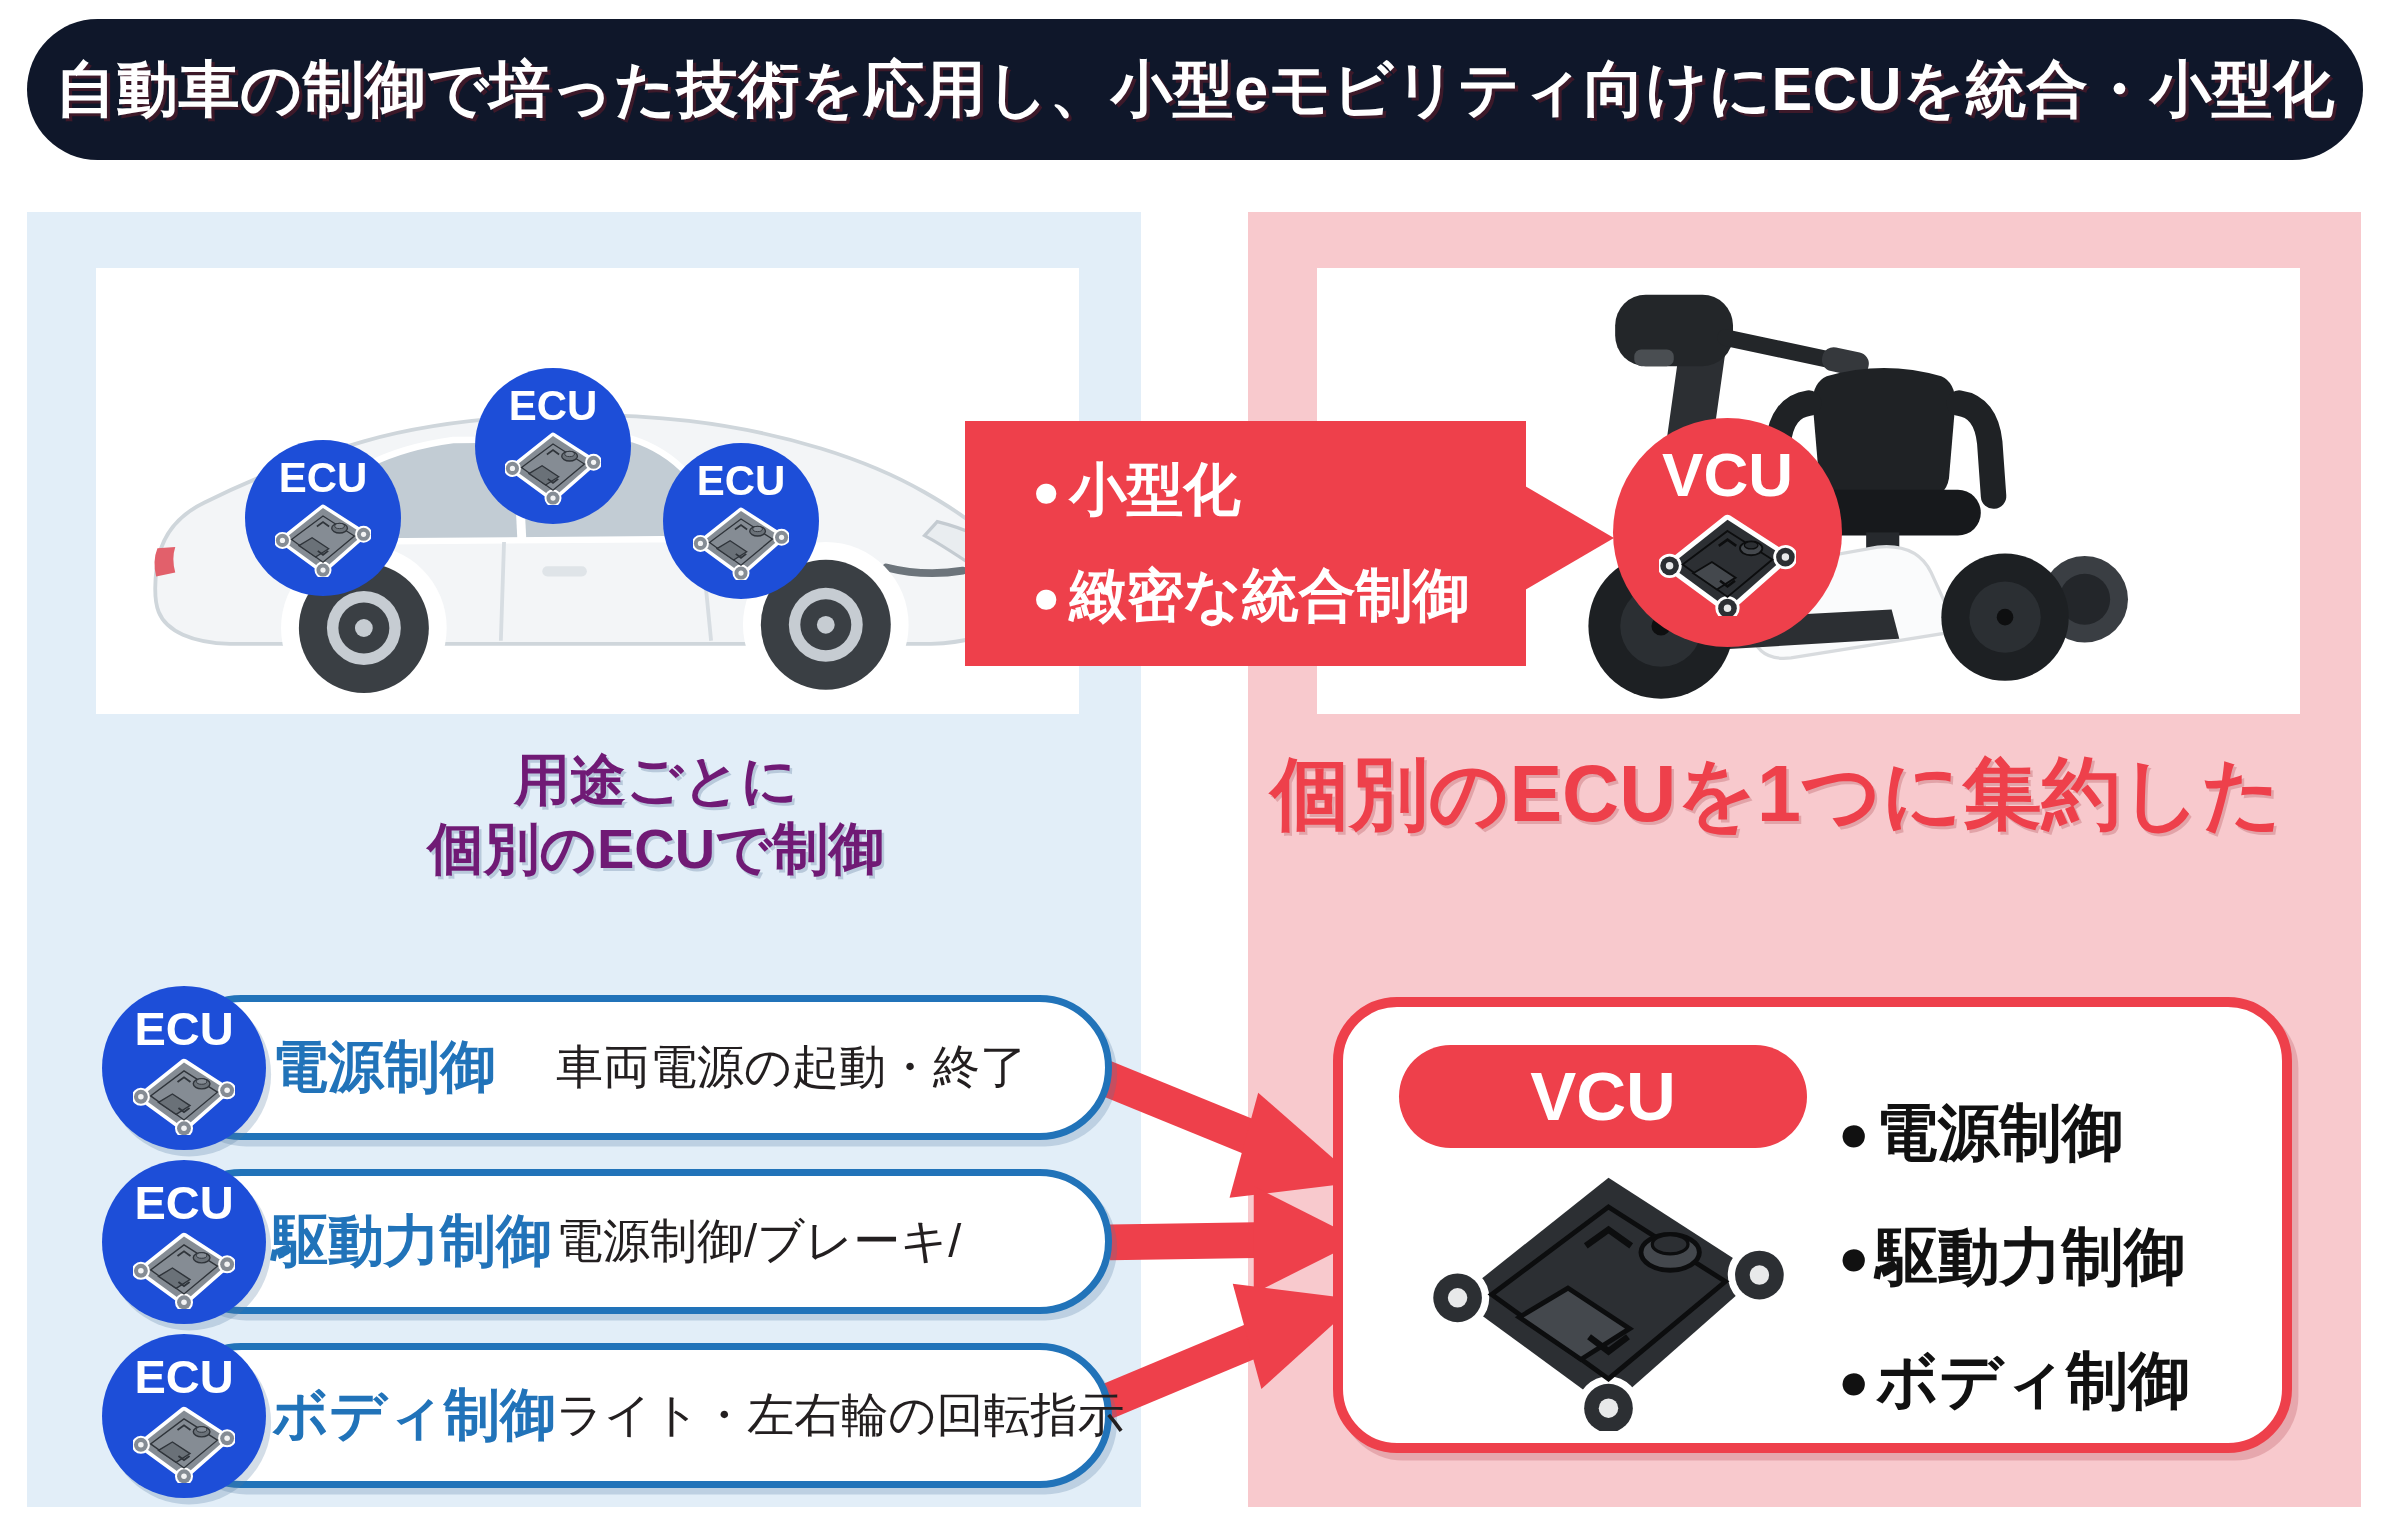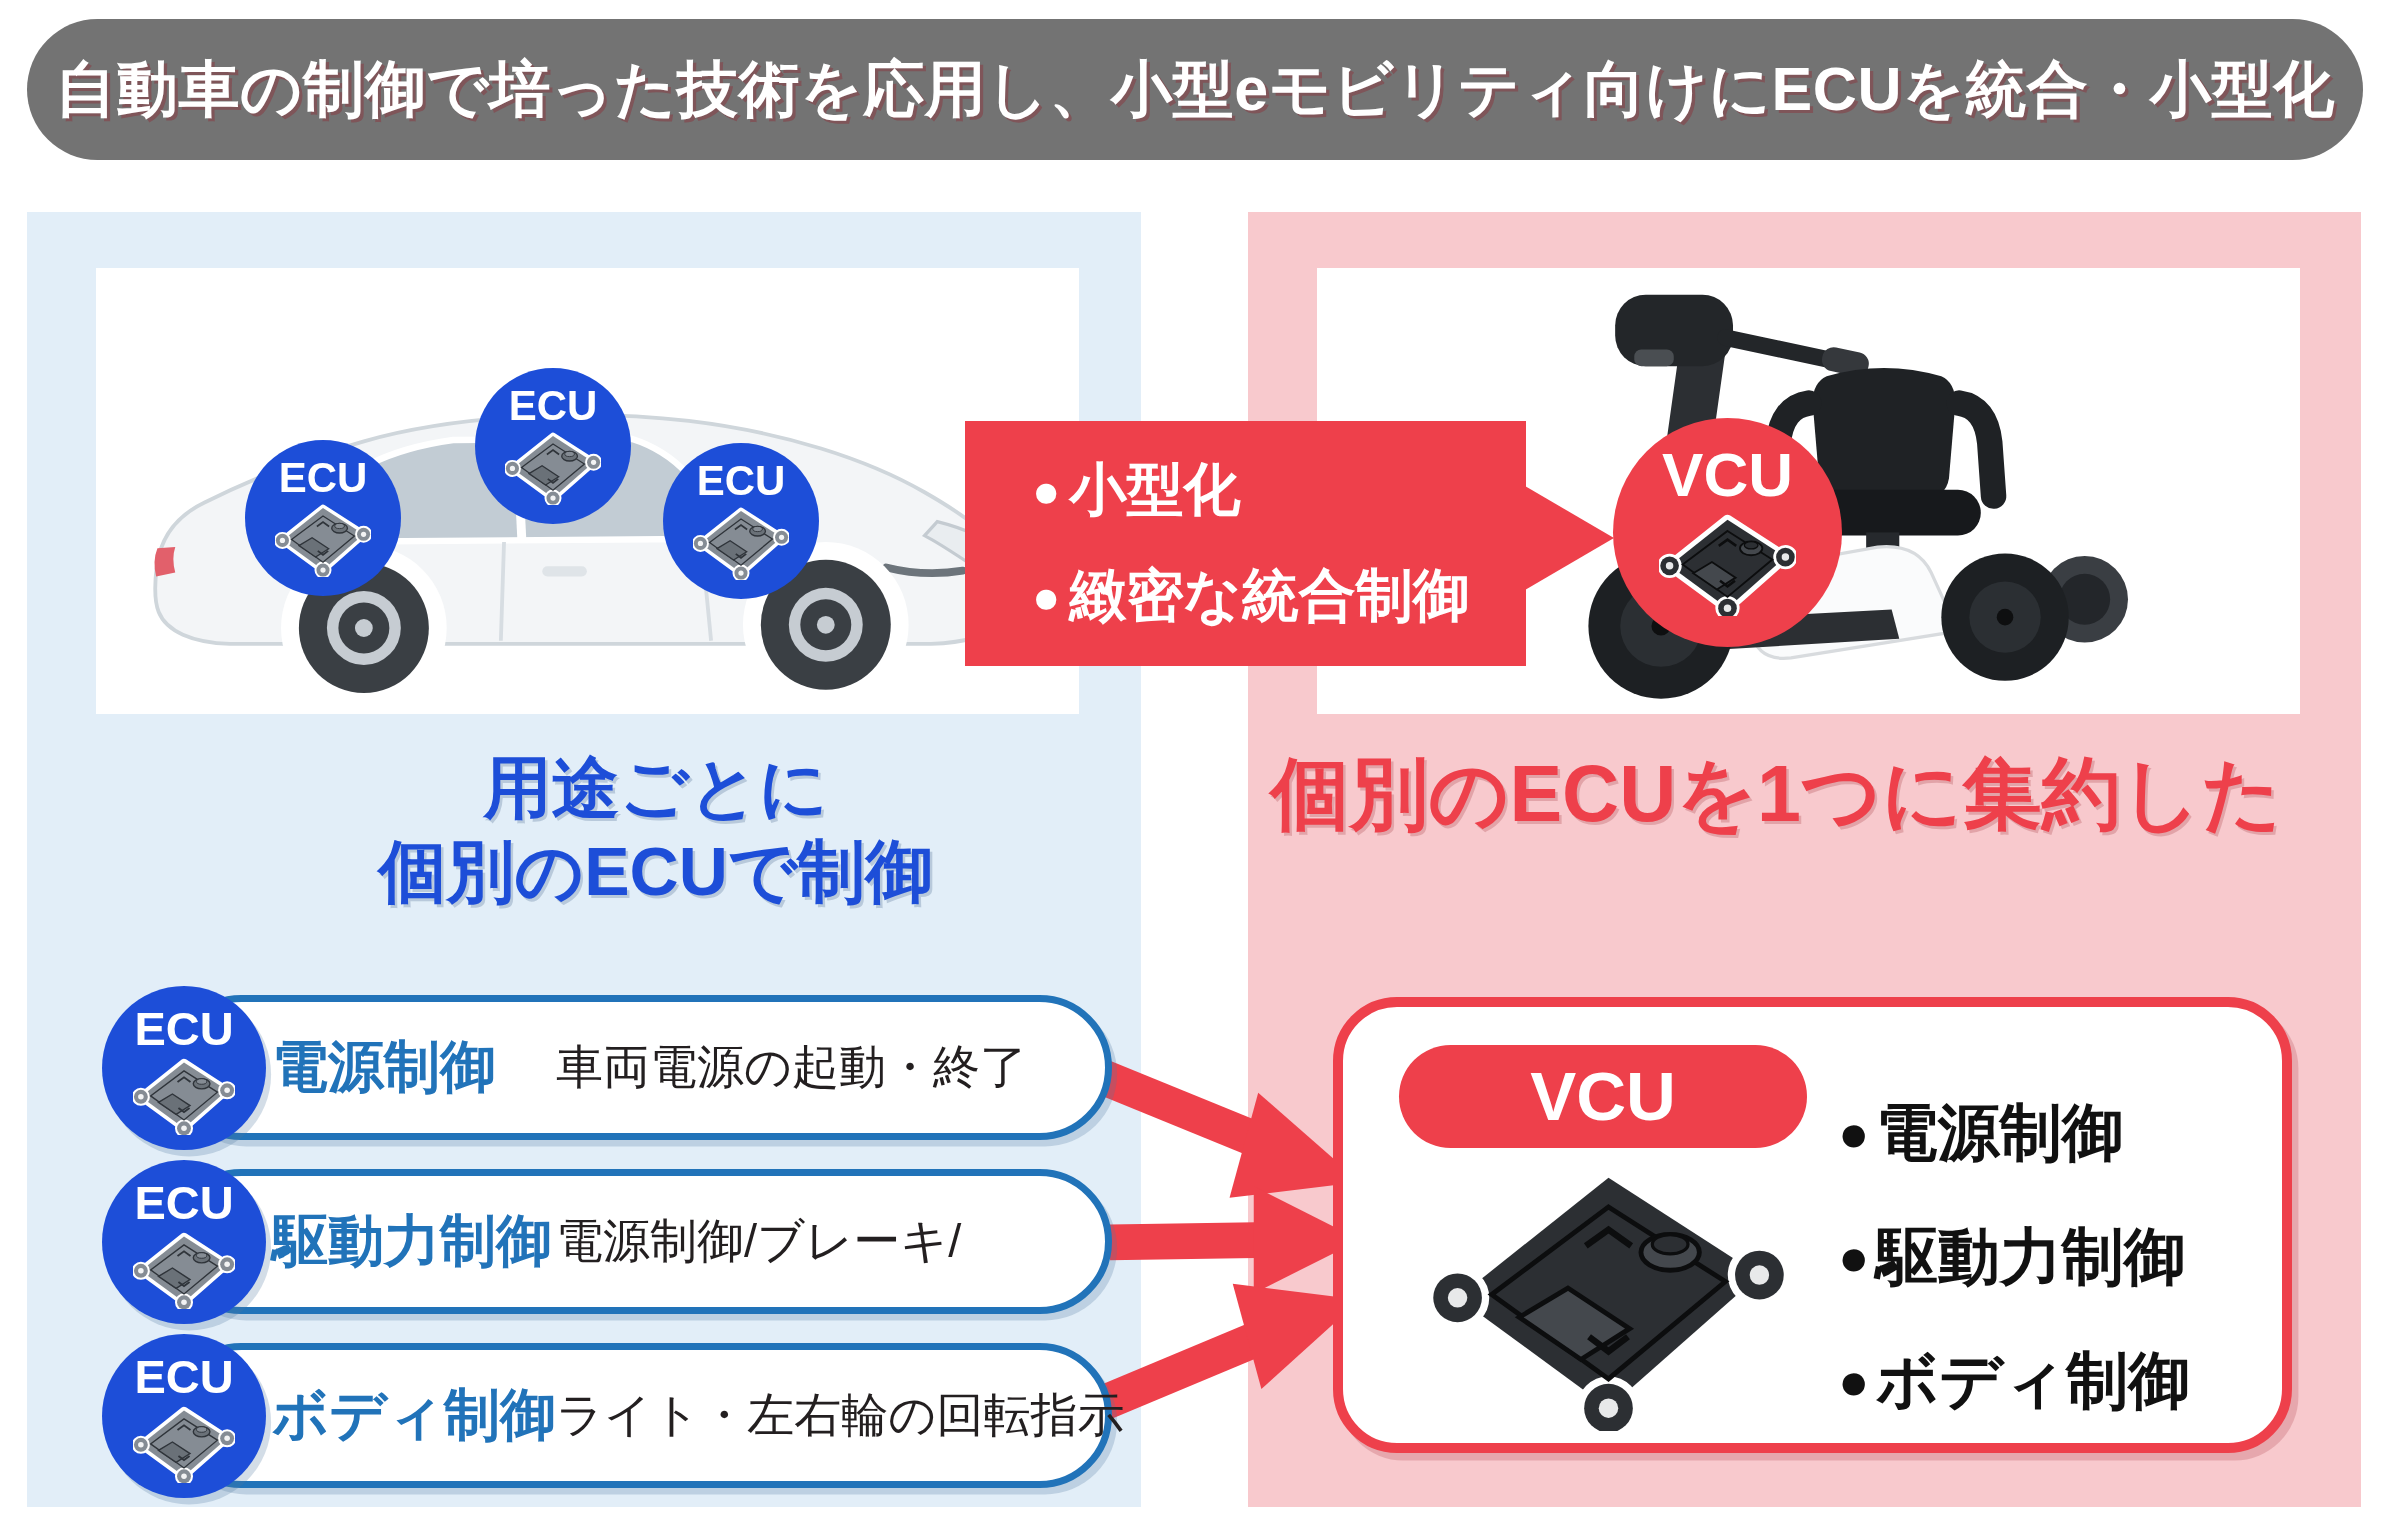--- a/index.html
+++ b/index.html
@@ -1,20 +1,20 @@
 <!DOCTYPE html>
 <html style="font-size:10.2px"><head>
 <meta charset="utf-8">
 <style>
   html,body{margin:0;padding:0;background:#ffffff;}
   .stage{position:relative;width:2389px;height:1535px;background:#ffffff;overflow:hidden;
          font-family:"Liberation Sans","DejaVu Sans",sans-serif;}
 
   
-  .banner{position:absolute;left:27px;top:19px;width:2336px;height:141px;background:#737373;
+  .banner{position:absolute;left:27px;top:19px;width:2336px;height:141px;background:#0f172a;
           border-radius:76px;display:flex;align-items:center;justify-content:center;}
   .banner span{color:#ffffff;font-size:61px;font-weight:bold;letter-spacing:0.6px;white-space:nowrap;
                text-shadow:3.2px 3.2px 0 rgba(150,30,40,0.35);}
 
   
   .panel{position:absolute;top:212px;height:1295px;}
   .panel-left{left:27px;width:1114px;background:#e2eef8;}
   .panel-right{left:1248px;width:1113px;background:#f8c9cd;}
 
   .imgbox{position:absolute;top:268px;height:446px;background:#ffffff;}
@@ -33,21 +33,21 @@
   .row-ecu{width:164px;height:164px;padding-top:19px;z-index:3;
            box-shadow:5.1px 6.4px 0 rgba(80,120,160,0.25);}
   .row-ecu .circle-label{font-size:47px;line-height:1;}
   .row-ecu .chip{width:102px;margin-top:3.8px;}
   .vcu-circle{width:229px;height:229px;padding-top:25.5px;z-index:3;}
   .vcu-circle .circle-label{font-size:62px;line-height:1;}
   .vcu-circle .chip{width:137px;margin-top:5.1px;}
 
   
   .heading{position:absolute;top:745px;text-align:center;font-weight:bold;line-height:1.24;white-space:nowrap;}
-  .heading-left{left:27px;width:1258px;color:#1d4ed8;font-size:68px;
+  .heading-left{left:27px;width:1258px;color:#701a75;font-size:56px;
                 text-shadow:2.5px 3.2px 0 rgba(60,90,130,0.25);}
   .heading-right{left:1220px;width:1113px;color:#ee404b;font-size:79px;
                  text-shadow:2.5px 3.2px 0 rgba(160,50,60,0.25);}
 
   
   .pill{position:absolute;left:169px;width:943px;height:145px;background:#ffffff;
         border:7px solid #2173b9;border-radius:83px;box-sizing:border-box;
         display:flex;align-items:center;padding-left:96px;z-index:2;
         box-shadow:5.1px 6.4px 0 rgba(80,120,160,0.25);}
   .pill-label{color:#2173b9;font-weight:bold;font-size:56px;width:284px;flex:none;white-space:nowrap;}

